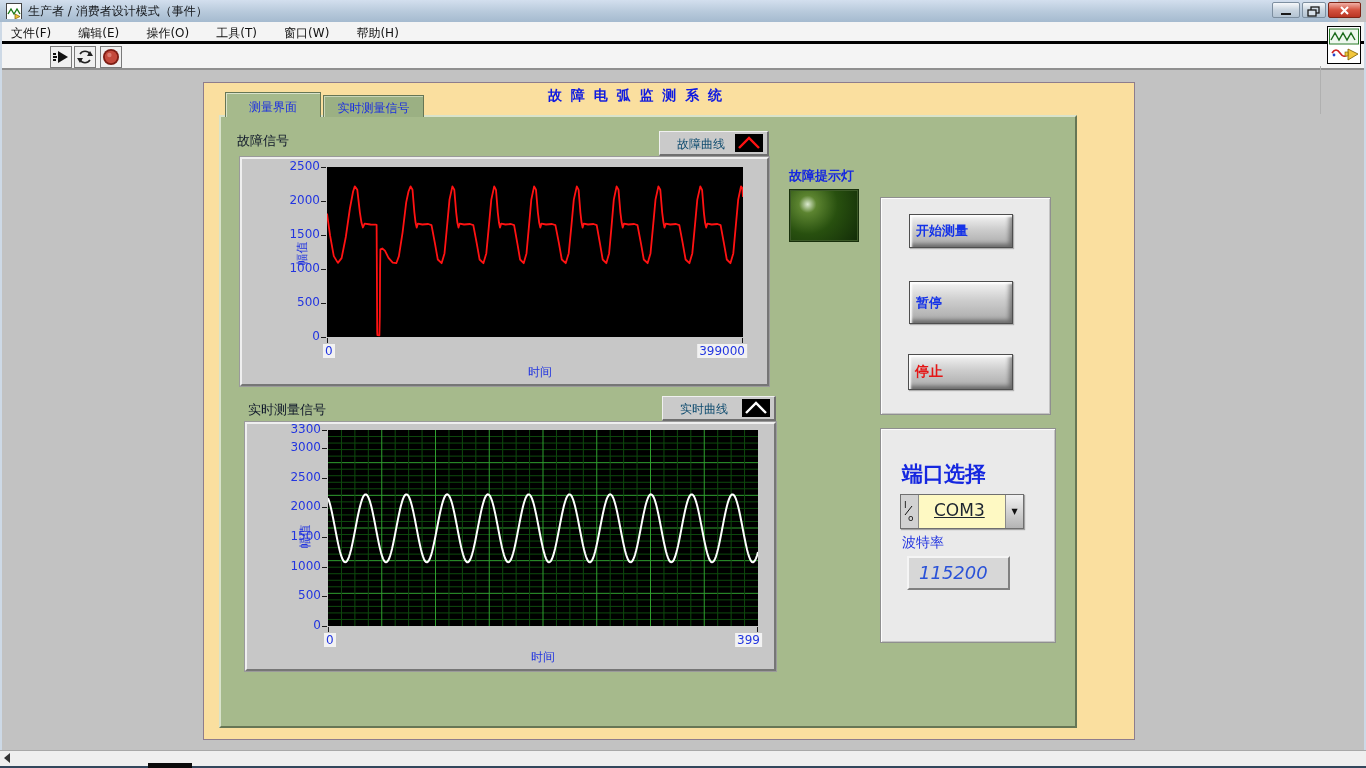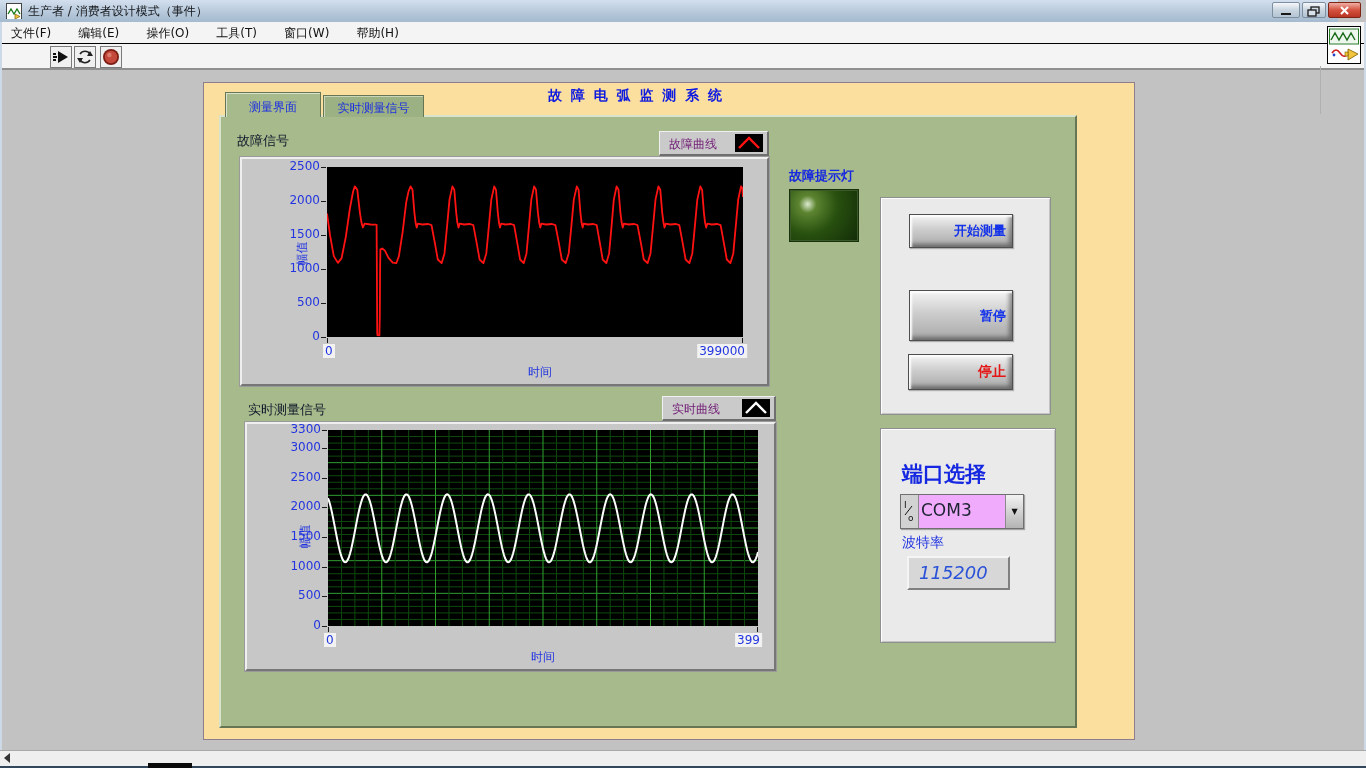--- a/index.html
+++ b/index.html
@@ -7,60 +7,60 @@
   .screen{position:absolute;left:0;top:0;width:1366px;height:768px;background:#c2c2c2;}
   
   .titlebar{position:absolute;left:0;top:0;width:1338px;height:22px;
     background:linear-gradient(180deg,#d3dfee 0%,#b7c9db 55%,#a5bacf 100%);
     border-bottom:1px solid #8fa3b8;}
   .titlebar .apptitle{position:absolute;left:28px;top:3px;font-size:12px;color:#15181c;}
   .tb-icon{position:absolute;left:6px;top:3px;width:16px;height:16px;background:#fff;border:1px solid #444;box-sizing:border-box;}
   .winbtn{position:absolute;top:2px;height:16px;border:1px solid #7d8f a0;border:1px solid #7d8fa0;border-radius:2px;
     background:linear-gradient(180deg,#f6f8fa,#c9d5e0 50%,#b4c4d3);box-sizing:border-box;}
   .winbtn.close{background:linear-gradient(180deg,#f0b0a6,#d4523f 50%,#b93523);border-color:#7e2417;}
-  .menubar{position:absolute;left:0;top:22px;width:1366px;height:22px;background:#f4f4f4;border-bottom:1px solid #000000;box-sizing:border-box;}
+  .menubar{position:absolute;left:0;top:22px;width:1366px;height:22px;background:#f4f4f4;border-bottom:3px solid #000000;box-sizing:border-box;}
   .menubar span{display:inline-block;padding:3px 11px 0 11px;font-size:12px;color:#111;}
   .toolbar{position:absolute;left:0;top:44px;width:1366px;height:26px;background:#f4f4f4;border-bottom:2px solid #8f8f8f;box-sizing:border-box;}
   .toolbtn{position:absolute;top:2px;width:22px;height:22px;background:#f0f0f0;border:1px solid #7a7a7a;box-sizing:border-box;text-align:center;}
   .tool-sep{position:absolute;left:1320px;top:22px;width:1px;height:48px;background:#b0b0b0;}
   .vi-icon{position:absolute;left:1327px;top:26px;width:34px;height:38px;background:#fff;border:1px solid #000;box-sizing:border-box;}
   .side-border{position:absolute;top:22px;width:2px;height:744px;background:#cdd9e6;}
   
   .deco{position:absolute;left:203px;top:82px;width:932px;height:658px;background:#fadf9f;border:1px solid #8d7d8d;box-sizing:border-box;}
   .tabpage{position:absolute;left:219px;top:115px;width:858px;height:613px;background:#a6ba8c;
     border-top:2px solid #d9e3cb;border-left:2px solid #d9e3cb;border-right:2px solid #667655;border-bottom:2px solid #667655;box-sizing:border-box;}
   .tab{position:absolute;box-sizing:border-box;font-size:12px;color:#1b2fe0;text-align:center;}
   .tab.active{left:225px;top:92px;width:96px;height:25px;background:#a6ba8c;border:1px solid #66765 5;border:1px solid #667655;border-bottom:none;box-shadow:inset 1px 1px 0 #d9e3cb;padding-top:6px;z-index:3;}
   .tab.inactive{left:323px;top:95px;width:101px;height:22px;background:#9bb083;border:1px solid #667655;border-bottom:none;box-shadow:inset 1px 1px 0 #c9d6b8;padding-top:4px;z-index:2;}
   .main-title{position:absolute;left:548px;top:87px;width:300px;font-size:14px;font-weight:bold;color:#0f1ae0;letter-spacing:2px;white-space:nowrap;}
   .chart-label{position:absolute;font-size:13px;color:#0f172a;}
   .legend{position:absolute;height:25px;background:#cacaca;border-top:1px solid #f0f0f0;border-left:1px solid #f0f0f0;border-right:2px solid #6f6f6f;border-bottom:2px solid #6f6f6f;box-sizing:border-box;}
-  .legend .txt{position:absolute;left:9px;top:4px;font-size:12px;color:#701a75;}
+  .legend .txt{position:absolute;left:17px;top:4px;font-size:12px;color:#0c4a6e;}
   .legend .glyph{position:absolute;right:4px;top:2px;width:28px;height:18px;background:#000;}
   .chartpanel{position:absolute;background:#c7c7c7;border-top:2px solid #efefef;border-left:2px solid #efefef;border-right:2px solid #767676;border-bottom:2px solid #767676;box-shadow:0 0 0 1px #9a9a9a;box-sizing:border-box;}
   .plot{position:absolute;background:#000;}
   .ytick{position:absolute;width:46px;text-align:right;font-size:12px;color:#2235e0;}
   .tickmark{position:absolute;background:#1a1a1a;}
   .xtick{position:absolute;font-size:12px;color:#2235e0;background:#f2f2f2;padding:0 2px;white-space:nowrap;}
   .axis-label{position:absolute;font-size:12px;color:#2235e0;}
   .ylab{transform:rotate(-90deg);transform-origin:center;}
   
   .led-label{position:absolute;left:789px;top:167px;font-size:13px;font-weight:600;color:#1527e0;}
   .led{position:absolute;left:789px;top:189px;width:70px;height:53px;border:1px solid #18300c;box-sizing:border-box;
     background:radial-gradient(circle at 26% 28%,#dcead0 0%,#5c8430 14%,#28500f 48%,#122c08 100%);
     box-shadow:inset 0 0 0 1px #3c5a28;}
   .graybox{position:absolute;background:#eaeaea;border:1px solid #8f8f8f;box-shadow:1px 1px 0 #fdfdfd inset,-1px -1px 0 #c4c4c4 inset;box-sizing:border-box;}
   .btn3d{position:absolute;border:1px solid #4e4e4e;background:linear-gradient(180deg,#f4f4f4 0%,#cdcdcd 45%,#a8a8a8 100%);
     box-shadow:inset 2px 2px 2px rgba(255,255,255,.95),inset -3px -3px 4px rgba(0,0,0,.38),1px 1px 1px rgba(0,0,0,.25);
-    box-sizing:border-box;text-align:right;font-size:13px;font-weight:bold;cursor:pointer;}
+    box-sizing:border-box;text-align:left;font-size:13px;font-weight:bold;cursor:pointer;}
   .port-title{position:absolute;left:902px;top:460px;font-size:21px;font-weight:bold;color:#1527e0;}
   .combo{position:absolute;left:900px;top:494px;width:124px;height:35px;background:#bdbdbd;border:1px solid #6f6f6f;
     box-shadow:inset 1px 1px 0 #f2f2f2,1px 1px 1px rgba(0,0,0,.3);display:flex;box-sizing:border-box;}
   .combo .io{width:17px;background:#d2d2d2;border-right:1px solid #8a8a8a;position:relative;}
-  .combo .field{flex:1;background:#f0abfc;font-size:17px;color:#1c2430;padding:5px 0 0 2px;}
+  .combo .field{flex:1;background:#fef9c3;font-size:17px;color:#1c2430;padding:5px 0 0 15px;text-decoration:underline;}
   .combo .dd{width:18px;background:linear-gradient(180deg,#f2f2f2,#b4b4b4);border-left:1px solid #8a8a8a;text-align:center;font-size:8px;color:#111;padding-top:12px;box-sizing:border-box;}
   .baud-label{position:absolute;left:902px;top:534px;font-size:14px;color:#2235e0;}
   .baud-box{position:absolute;left:907px;top:556px;width:103px;height:34px;background:#d7d7d7;
     border-top:2px solid #f5f5f5;border-left:2px solid #f5f5f5;border-right:2px solid #808080;border-bottom:2px solid #808080;
     box-sizing:border-box;font-size:18px;color:#2a52d8;padding:4px 0 0 10px;font-style:italic;}
   
   .hscroll{position:absolute;left:0;top:750px;width:1366px;height:16px;background:#efefef;border-top:1px solid #a8a8a8;box-sizing:border-box;}
   .hscroll .arr{position:absolute;left:4px;top:2px;width:0;height:0;border-top:5px solid transparent;border-bottom:5px solid transparent;border-right:6px solid #333;}
   .bot-border{position:absolute;left:0;top:766px;width:1366px;height:2px;background:#33475c;}
   .notch{position:absolute;left:148px;top:763px;width:44px;height:5px;background:#0a0a0a;}
@@ -251,21 +251,21 @@
       </svg>
   </div>
   <div class="axis-label ylab" style="left:285px;top:528px;width:40px;text-align:center;">幅值</div>
   <div class="axis-label" style="left:523px;top:649px;width:40px;text-align:center;">时间</div>
 
   <div class="led-label">故障提示灯</div>
   <div class="led"></div>
 
   <div class="graybox" style="left:880px;top:197px;width:171px;height:218px;"></div>
   <button class="btn3d" style="left: 909px; top: 214px; width: 104px; height: 34px; color: rgb(21, 51, 232);">开始测量</button>
-  <button class="btn3d" style="left: 909px; top: 290px; width: 104px; height: 51px; color: rgb(21, 51, 232);">暂停</button>
+  <button class="btn3d" style="left: 909px; top: 281px; width: 104px; height: 43px; color: rgb(21, 51, 232);">暂停</button>
   <button class="btn3d" style="left: 908px; top: 354px; width: 105px; height: 36px; font-size: 14px; color: rgb(229, 21, 21);">停止</button>
 
   <div class="graybox" style="left:880px;top:428px;width:176px;height:215px;"></div>
   <div class="port-title">端口选择</div>
   <div class="combo">
     <div class="io">
       <svg width="15" height="33">
           <text x="3" y="13" font-size="9" fill="#111" font-family="DejaVu Sans,sans-serif">I</text>
           <line x1="4" y1="20" x2="11" y2="11" stroke="#111" stroke-width="1"></line>
           <text x="7" y="26" font-size="9" fill="#111" font-family="DejaVu Sans,sans-serif">o</text>

